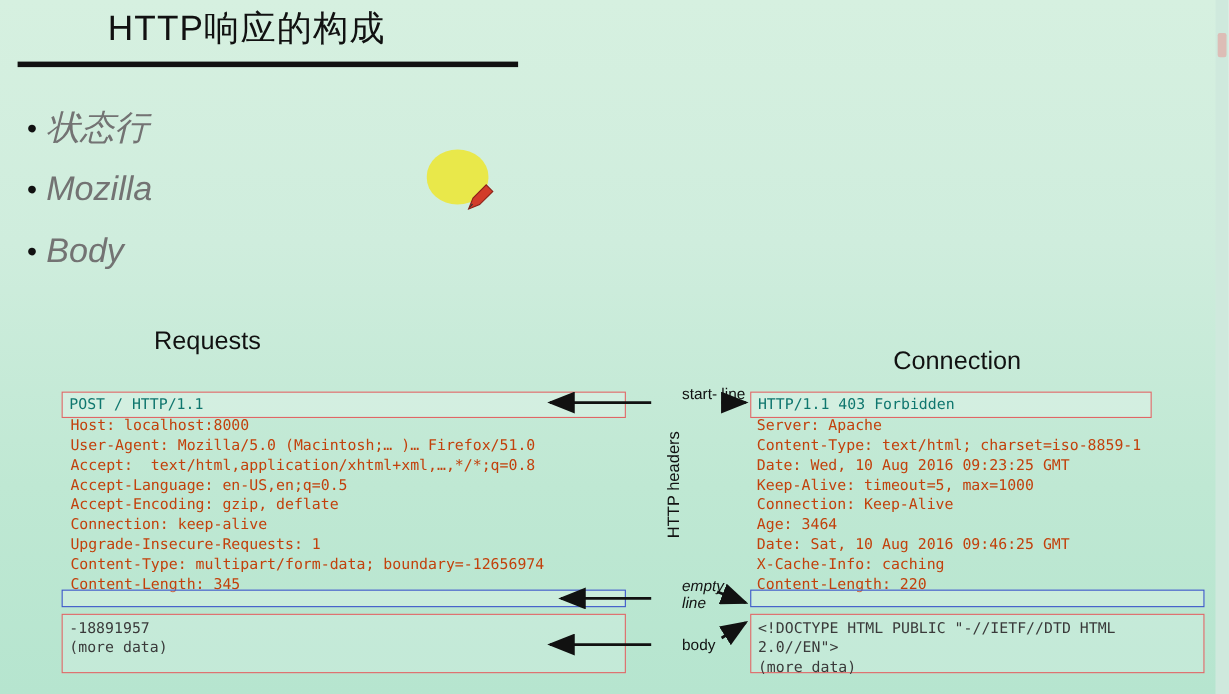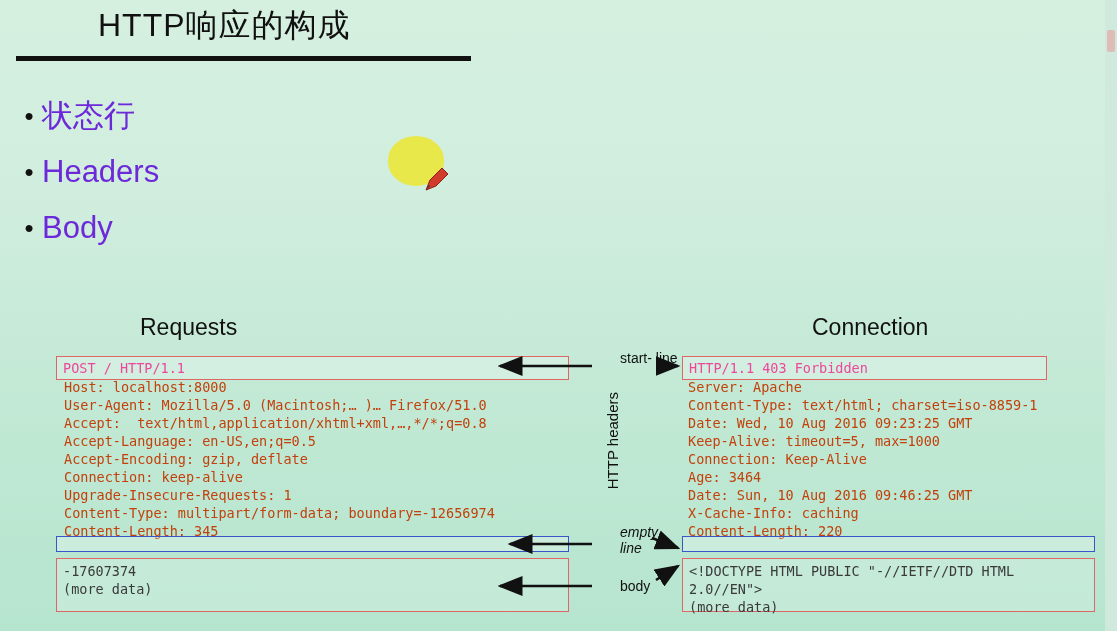--- a/index.html
+++ b/index.html
@@ -23,52 +23,52 @@
     position:absolute; left:16px; top:56px;
     width:455px; height:5px; background:#111;
   }
 
   
   .bullets { position:absolute; left:16px; top:96px; width:420px; }
   .bullet { display:flex; align-items:flex-start; margin-bottom:16px; }
   .bullet .dot {
     width:26px; font-size:26px; line-height:40px; color:#111; text-align:center;
   }
-  .bullet .btext { font-size:31px; line-height:40px; color:#6d28d9; }
+  .bullet .btext { font-size:31px; line-height:40px; color:#737373;font-style:italic; }
 
   
   .blob {
     position:absolute; left:388px; top:136px; width:56px; height:50px;
     background:#e9e84a; border-radius:50%/48%;
     box-shadow:0 0 0 0 rgba(0,0,0,0);
   }
   .pen {
     position:absolute; left:424px; top:166px; width:26px; height:26px;
   }
 
   
   .sec-head {
     position:absolute; font-size:23px; color:#111;
   }
-  #req-head { left:140px; top:314px; }
+  #req-head { left:140px; top:296px; }
   #resp-head { left:812px; top:314px; }
 
   
   .codebox {
     position:absolute;
     font-family:"DejaVu Sans Mono", monospace;
     font-size:13.5px;
     line-height:18px;
     color:#c2410c;
     white-space:pre;
   }
   .startline {
     border:1px solid #e06666;
     background:rgba(255,255,255,0.25);
-    color:#ec4899;
+    color:#0f766e;
     padding:2px 6px;
   }
   .emptybox {
     border:1px solid #3a55c9;
     background:rgba(255,255,255,0.25);
     height:16px;
   }
   .bodybox {
     border:1px solid #e06666;
     background:rgba(255,255,255,0.18);
@@ -120,21 +120,21 @@
   <div class="title">HTTP响应的构成</div>
   <div class="title-rule"></div>
 
   <div class="bullets">
     <div class="bullet">
       <span class="dot">•</span>
       <span class="btext">状态行</span>
     </div>
     <div class="bullet">
       <span class="dot">•</span>
-      <span class="btext">Headers</span>
+      <span class="btext">Mozilla</span>
     </div>
     <div class="bullet">
       <span class="dot">•</span>
       <span class="btext">Body</span>
     </div>
   </div>
 
   <div class="blob"></div>
   <svg class="pen" viewBox="0 0 26 26">
     <path d="M2 24 L6 14 L18 2 L24 8 L12 20 Z" fill="#d23c2a" stroke="#8c2118" stroke-width="1"></path>
@@ -148,31 +148,31 @@
   <div class="codebox" id="req-headers">Host: localhost:8000
 User-Agent: Mozilla/5.0 (Macintosh;… )… Firefox/51.0
 Accept:  text/html,application/xhtml+xml,…,*/*;q=0.8
 Accept-Language: en-US,en;q=0.5
 Accept-Encoding: gzip, deflate
 Connection: keep-alive
 Upgrade-Insecure-Requests: 1
 Content-Type: multipart/form-data; boundary=-12656974
 Content-Length: 345</div>
   <div class="codebox emptybox" id="req-empty"></div>
-  <div class="codebox bodybox" id="req-body"><span>-17607374</span>
+  <div class="codebox bodybox" id="req-body"><span>-18891957</span>
 <span class="more">(more data)</span></div>
 
   <div class="codebox startline" id="resp-start">HTTP/1.1 403 Forbidden</div>
   <div class="codebox" id="resp-headers">Server: Apache
 Content-Type: text/html; charset=iso-8859-1
 Date: Wed, 10 Aug 2016 09:23:25 GMT
 Keep-Alive: timeout=5, max=1000
 Connection: Keep-Alive
 Age: 3464
-Date: Sun, 10 Aug 2016 09:46:25 GMT
+Date: Sat, 10 Aug 2016 09:46:25 GMT
 X-Cache-Info: caching
 Content-Length: 220</div>
   <div class="codebox emptybox" id="resp-empty"></div>
   <div class="codebox bodybox" id="resp-body"><span>&lt;!DOCTYPE HTML PUBLIC "-//IETF//DTD HTML
 2.0//EN"&gt;</span>
 <span class="more">(more data)</span></div>
 
   <div class="centerlabel" id="lbl-start">start-
 line</div>
   <div class="centerlabel" id="lbl-empty">empty

